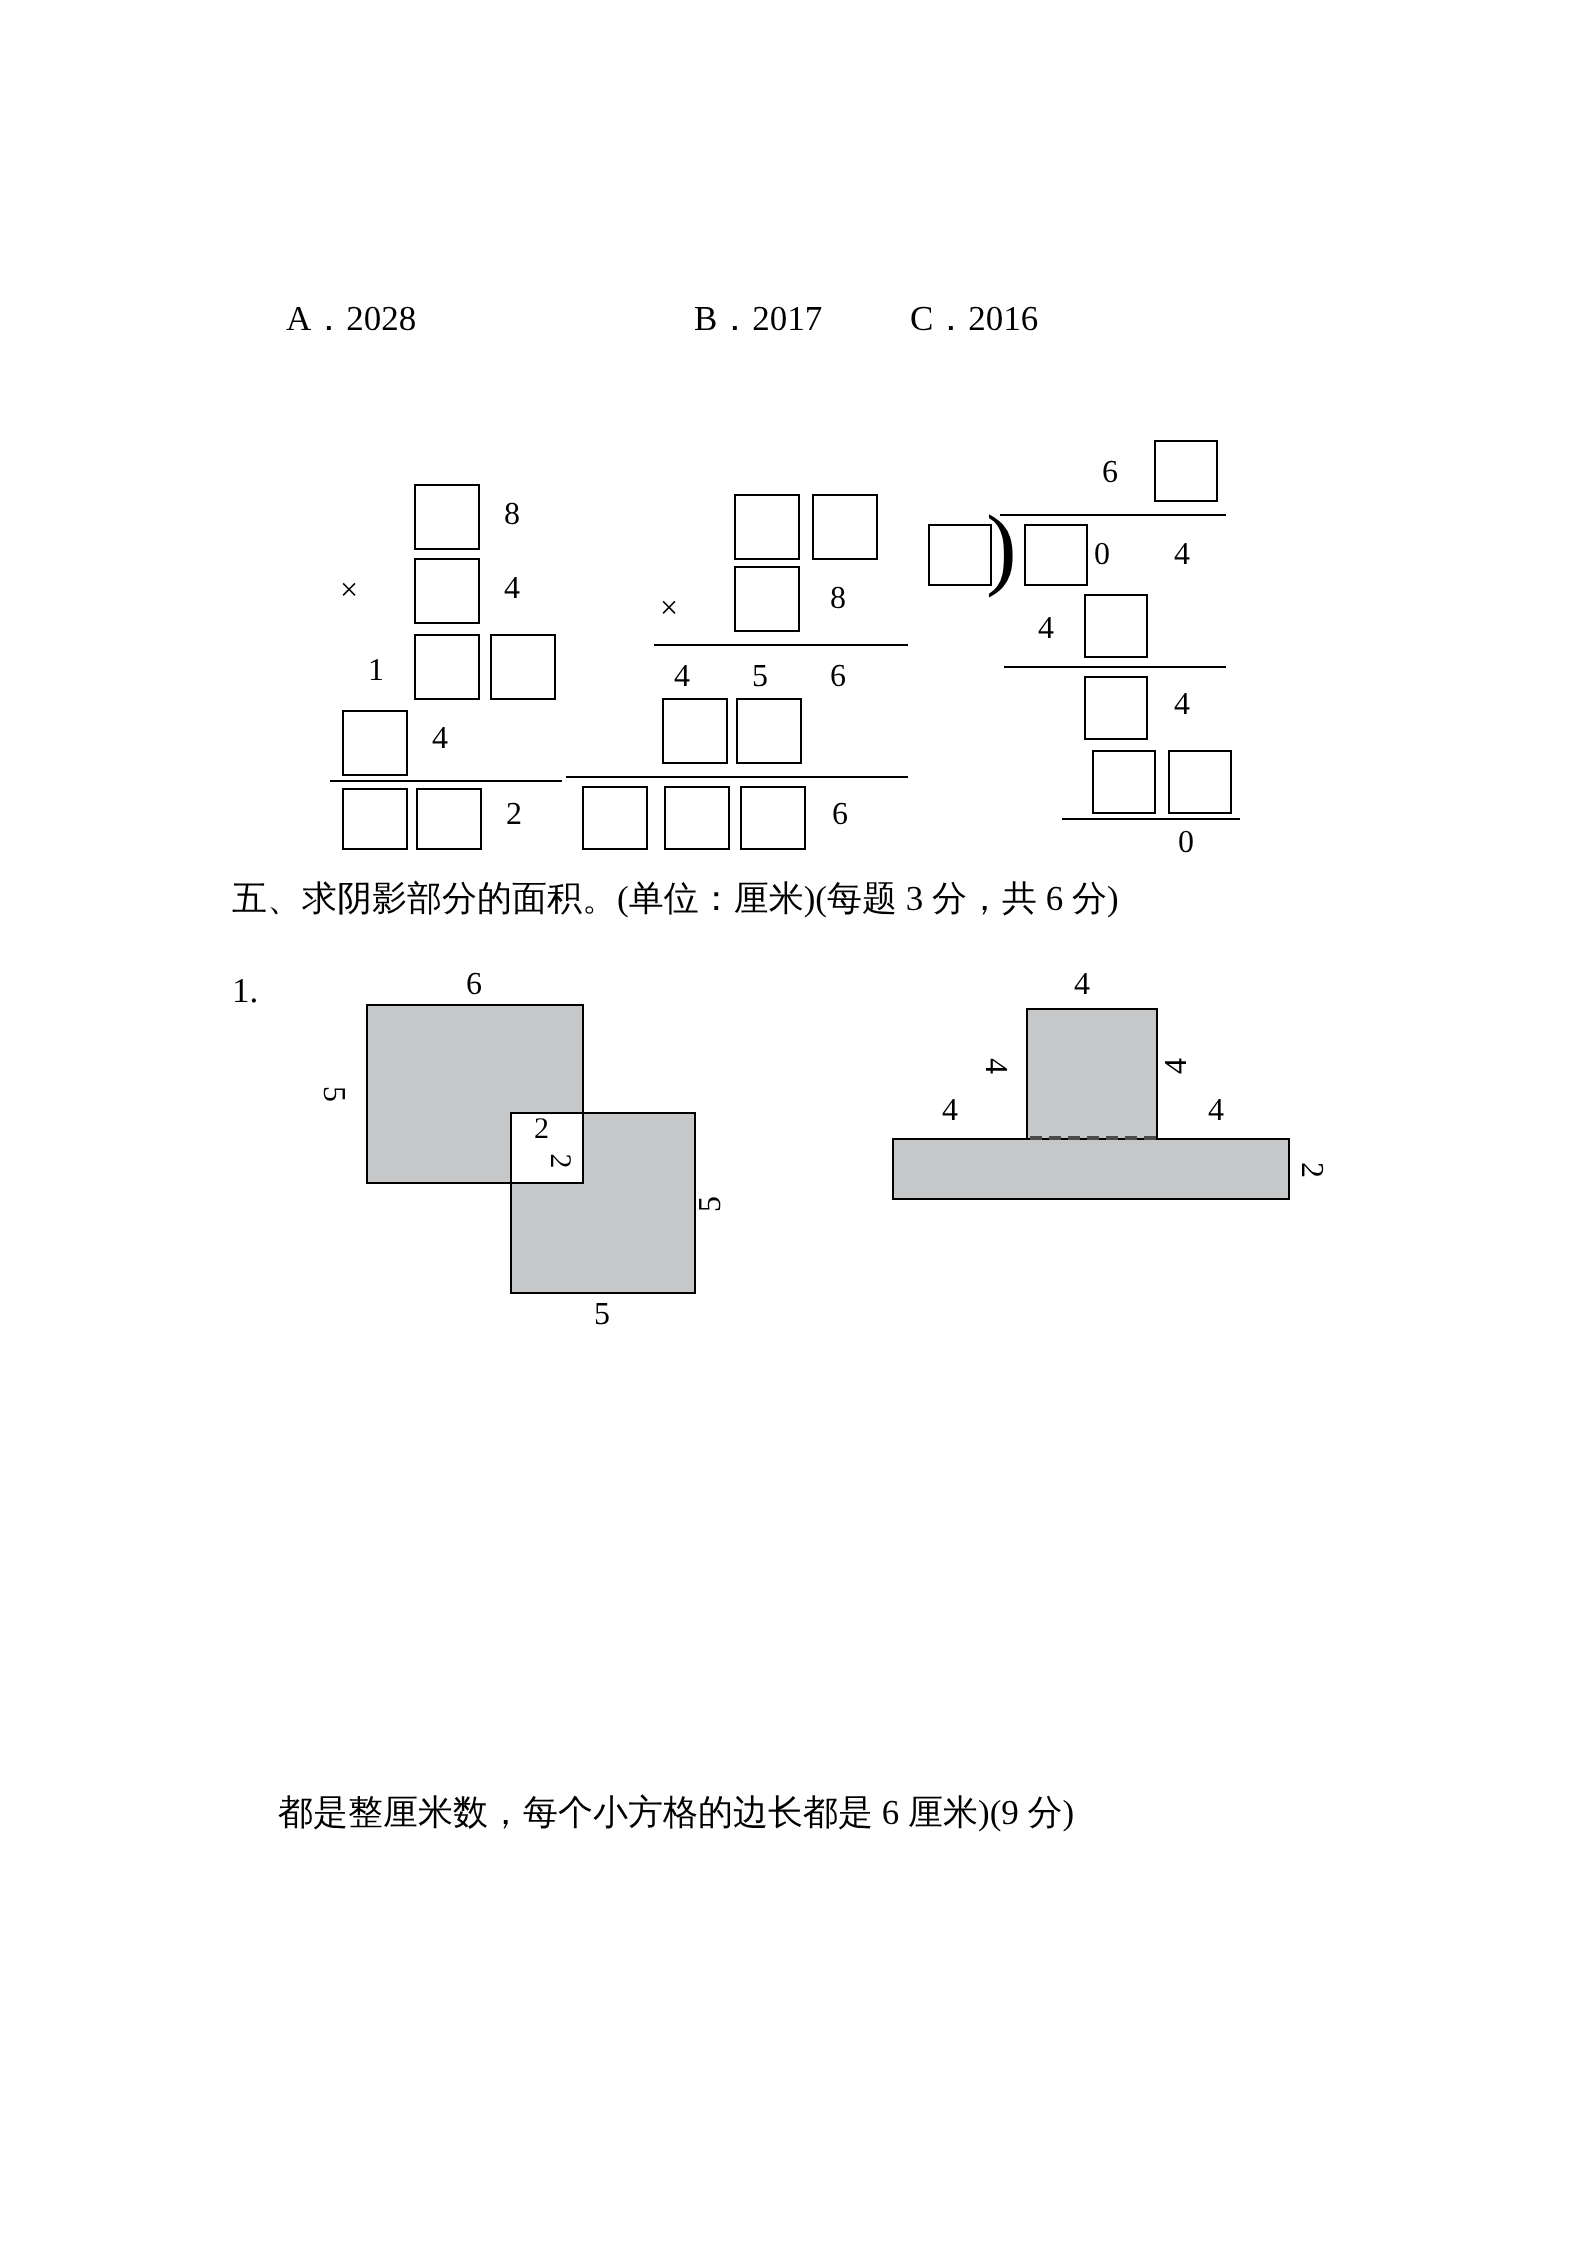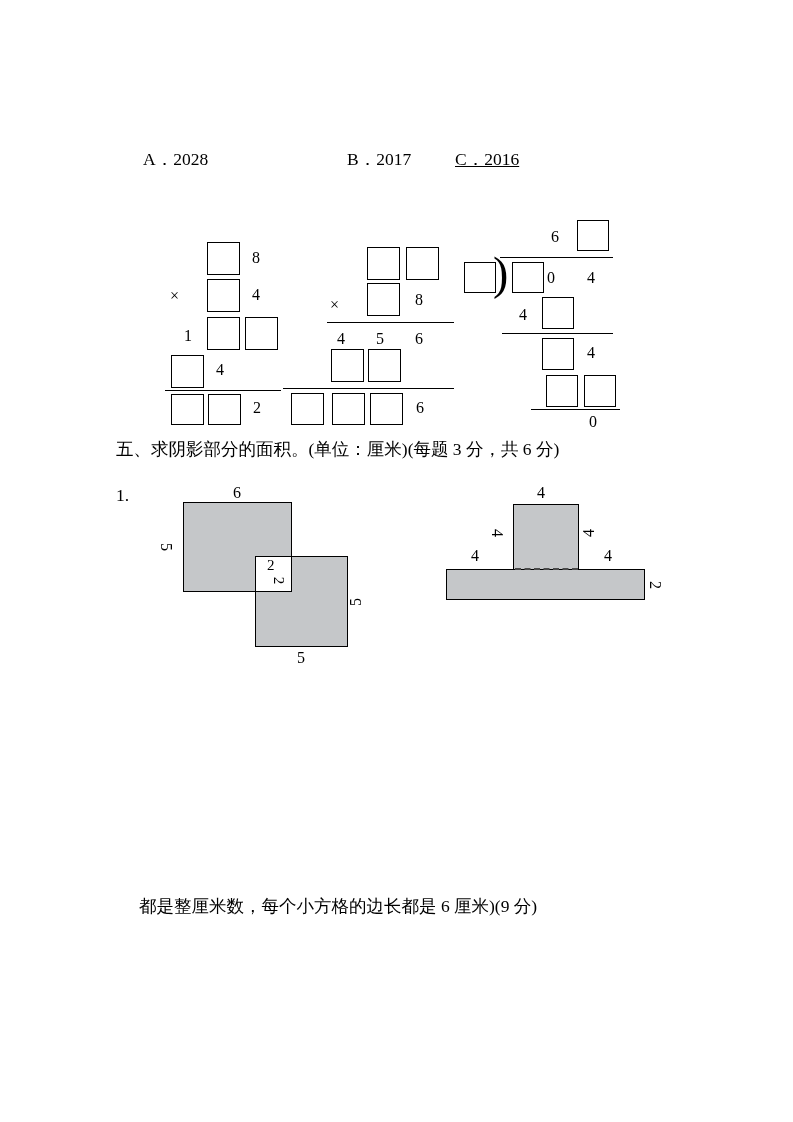--- a/index.html
+++ b/index.html
@@ -29,21 +29,21 @@
   .shp.dash{border-top:2px dashed #4a4a4a;height:0;}
 </style>
 </head>
 <body>
 
 <div class="page">
 
 
   <div class="opt" style="left:143px;top:147px;">A．2028</div>
   <div class="opt" style="left:307px;top:147px;margin-left:40px;">B．2017</div>
-  <div class="opt" style="left:455px;top:147px;text-decoration:underline;">C．2016</div>
+  <div class="opt" style="left:455px;top:147px;">C．2016</div>
 
 
   <div class="tline" style="left:116px;top:439px;">五、求阴影部分的面积。(单位：厘米)(每题 3 分，共 6 分)</div>
 
   <div class="tline" style="left:116px;top:485px;">1.</div>
 
   <div class="tline" style="left:139px;top:896px;">都是整厘米数，每个小方格的边长都是 6 厘米)(9 分)</div>
 
   <div id="shape-layer" style="position:absolute;left:0;top:0;width:100%;height:100%;">
       <div>

